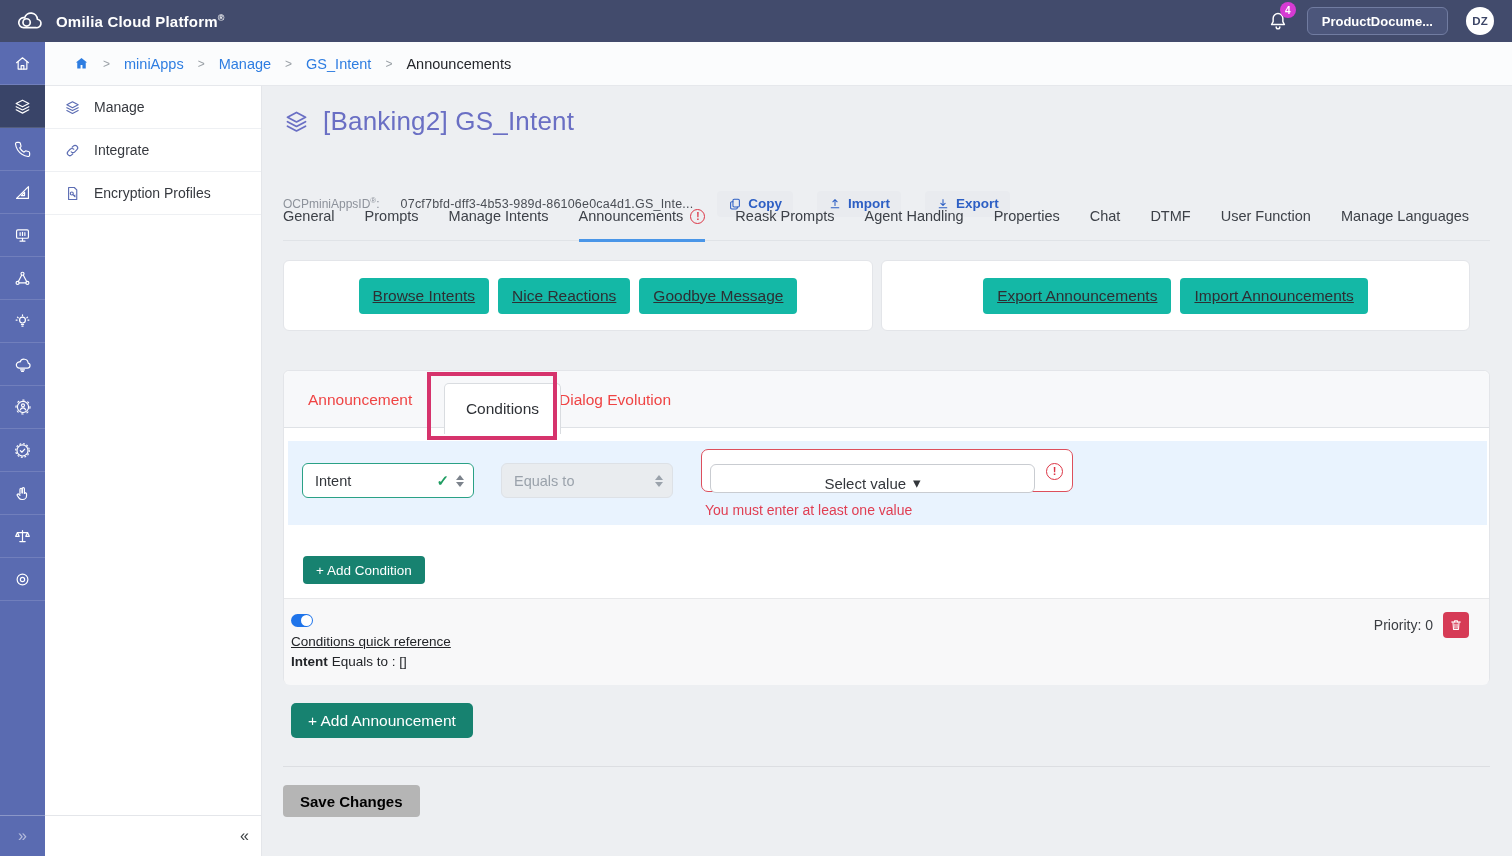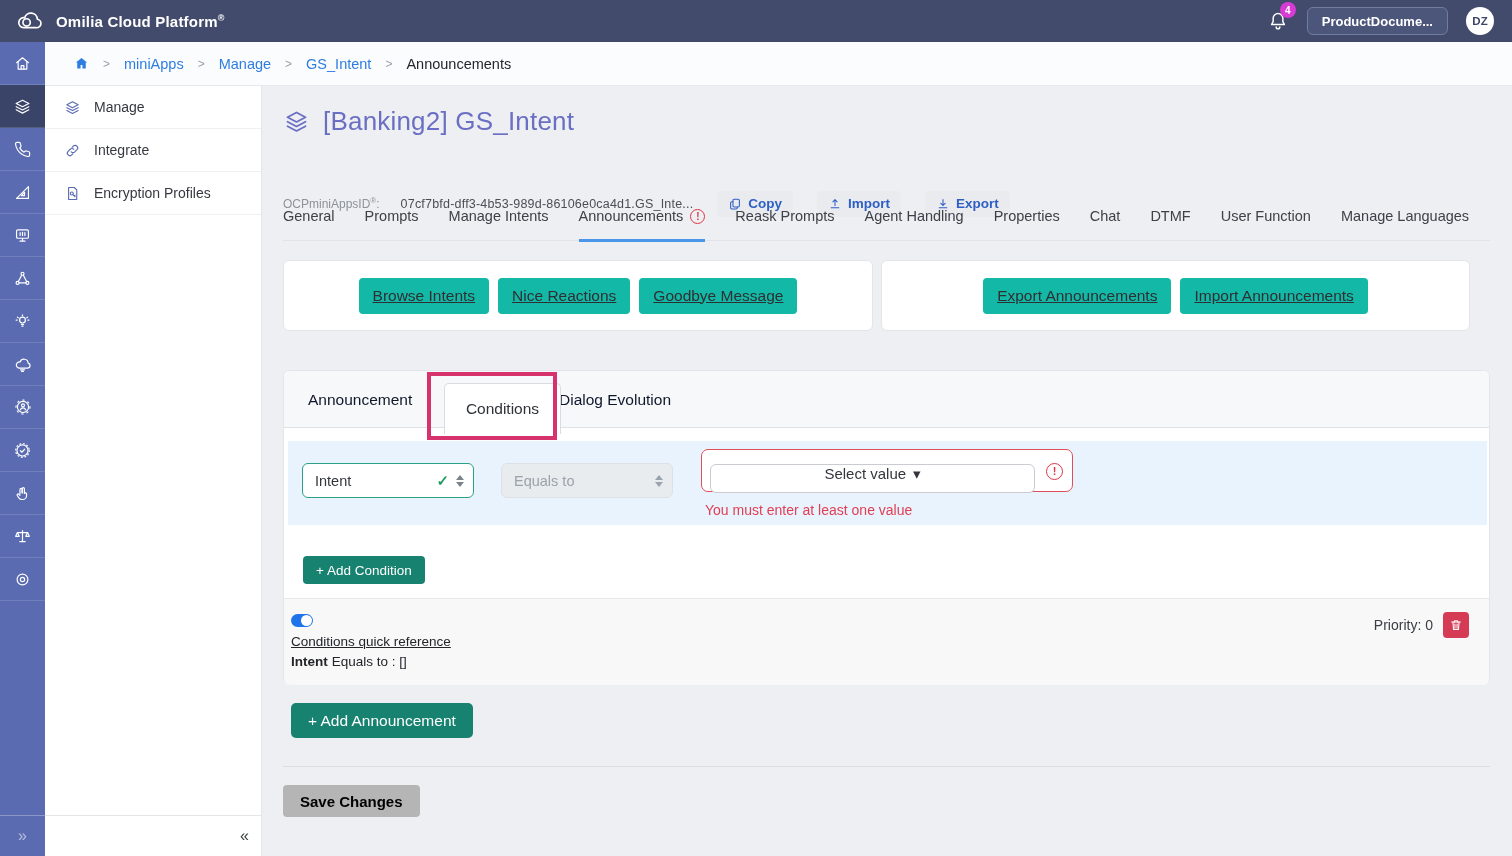--- a/index.html
+++ b/index.html
@@ -81,21 +81,21 @@
   .panel-left { left:21px; width:590px; }
   .panel-right { left:619px; width:589px; }
   .gray-btn { background:#14b8a6; border:none; border-radius:4px; padding:9px 14px; font-size:15.5px;
            color:#2d2f33; cursor:pointer; font-family:inherit;text-decoration:underline; }
 
   
   .editor-card { position:absolute; top:284px; left:21px; width:1207px; height:314px; background:#fff;
            border:1px solid #e3e5e9; border-radius:6px; }
   .etab-strip { position:absolute; top:0; left:0; width:100%; height:57px; background:#f7f8fa;
            border-bottom:1px solid #dfe2e6; border-radius:6px 6px 0 0; }
-  .etab-link { position:absolute; top:0; height:57px; display:flex; align-items:center; color:#0f172a;
+  .etab-link { position:absolute; top:0; height:57px; display:flex; align-items:center; color:#ef4444;
            font-size:15.5px; cursor:pointer; }
   .etab-announcement { left:24px; }
   .etab-dialog { left:275px; }
   .etab-active { position:absolute; left:160px; top:12px; width:117px; height:51px; background:#fff;
            border:1px solid #d9dce0; border-bottom:none; border-radius:5px 5px 0 0; display:flex;
            align-items:center; justify-content:center; font-size:15.5px; color:#2f3237; z-index:2; cursor:pointer; }
   .annotation { position:absolute; left:143px; top:1px; width:130px; height:68px; border:4px solid #d6336c;
            z-index:6; pointer-events:none; }
 
   .cond-row { position:absolute; top:70px; left:4px; width:1199px; height:84px; background:#e9f3fe; }
@@ -109,21 +109,21 @@
   .sort-arrows i { display:block; width:0; height:0; border-left:4px solid transparent; border-right:4px solid transparent; font-style:normal; }
   .sort-arrows .up { border-bottom:5px solid #7c838c; margin-bottom:2px; }
   .sort-arrows .dn { border-top:5px solid #7c838c; }
   .select-disabled { left:213px; background:#e9ecef; border-color:#dde1e6; color:#9aa2ab; cursor:default; }
   .select-disabled .sort-arrows .up { border-bottom-color:#9aa2ab; }
   .select-disabled .sort-arrows .dn { border-top-color:#9aa2ab; }
 
   .value-wrap { position:absolute; left:413px; top:8px; width:372px; height:43px; background:#fff;
            border:1.5px solid #dd4f5c; border-radius:7px; display:flex; align-items:center; padding:4px 9px 4px 8px; gap:11px; }
   .value-btn { flex:1; height:29px; background:#fff; border:1px solid #c9ccd1; border-radius:6px;
-           display:flex; align-items:flex-start; justify-content:center; gap:7px; font-size:15px; color:#33363b;
+           display:flex; align-items:flex-end; justify-content:center; gap:7px; font-size:15px; color:#33363b;
            cursor:pointer; font-family:inherit;margin-top:16px; }
   .value-warn { width:17px; height:17px; font-size:11px; }
   .cond-error { position:absolute; left:417px; top:61px; font-size:14px; color:#e03e52; }
 
   .add-cond-btn { position:absolute; left:19px; top:185px; height:28px; padding:0 13px; background:#178270;
            color:#fff; border:none; border-radius:4px; font-size:13.5px; cursor:pointer; font-family:inherit; }
 
   .quickref { position:absolute; left:0; top:227px; width:100%; height:87px; background:#f8f8f9;
            border-top:1px solid #e7e8ea; border-radius:0 0 6px 6px; padding:15px 0 0 7px; }
   .toggle { width:22px; height:13px; border-radius:7px; background:#1f74ea; position:relative; cursor:pointer; }

